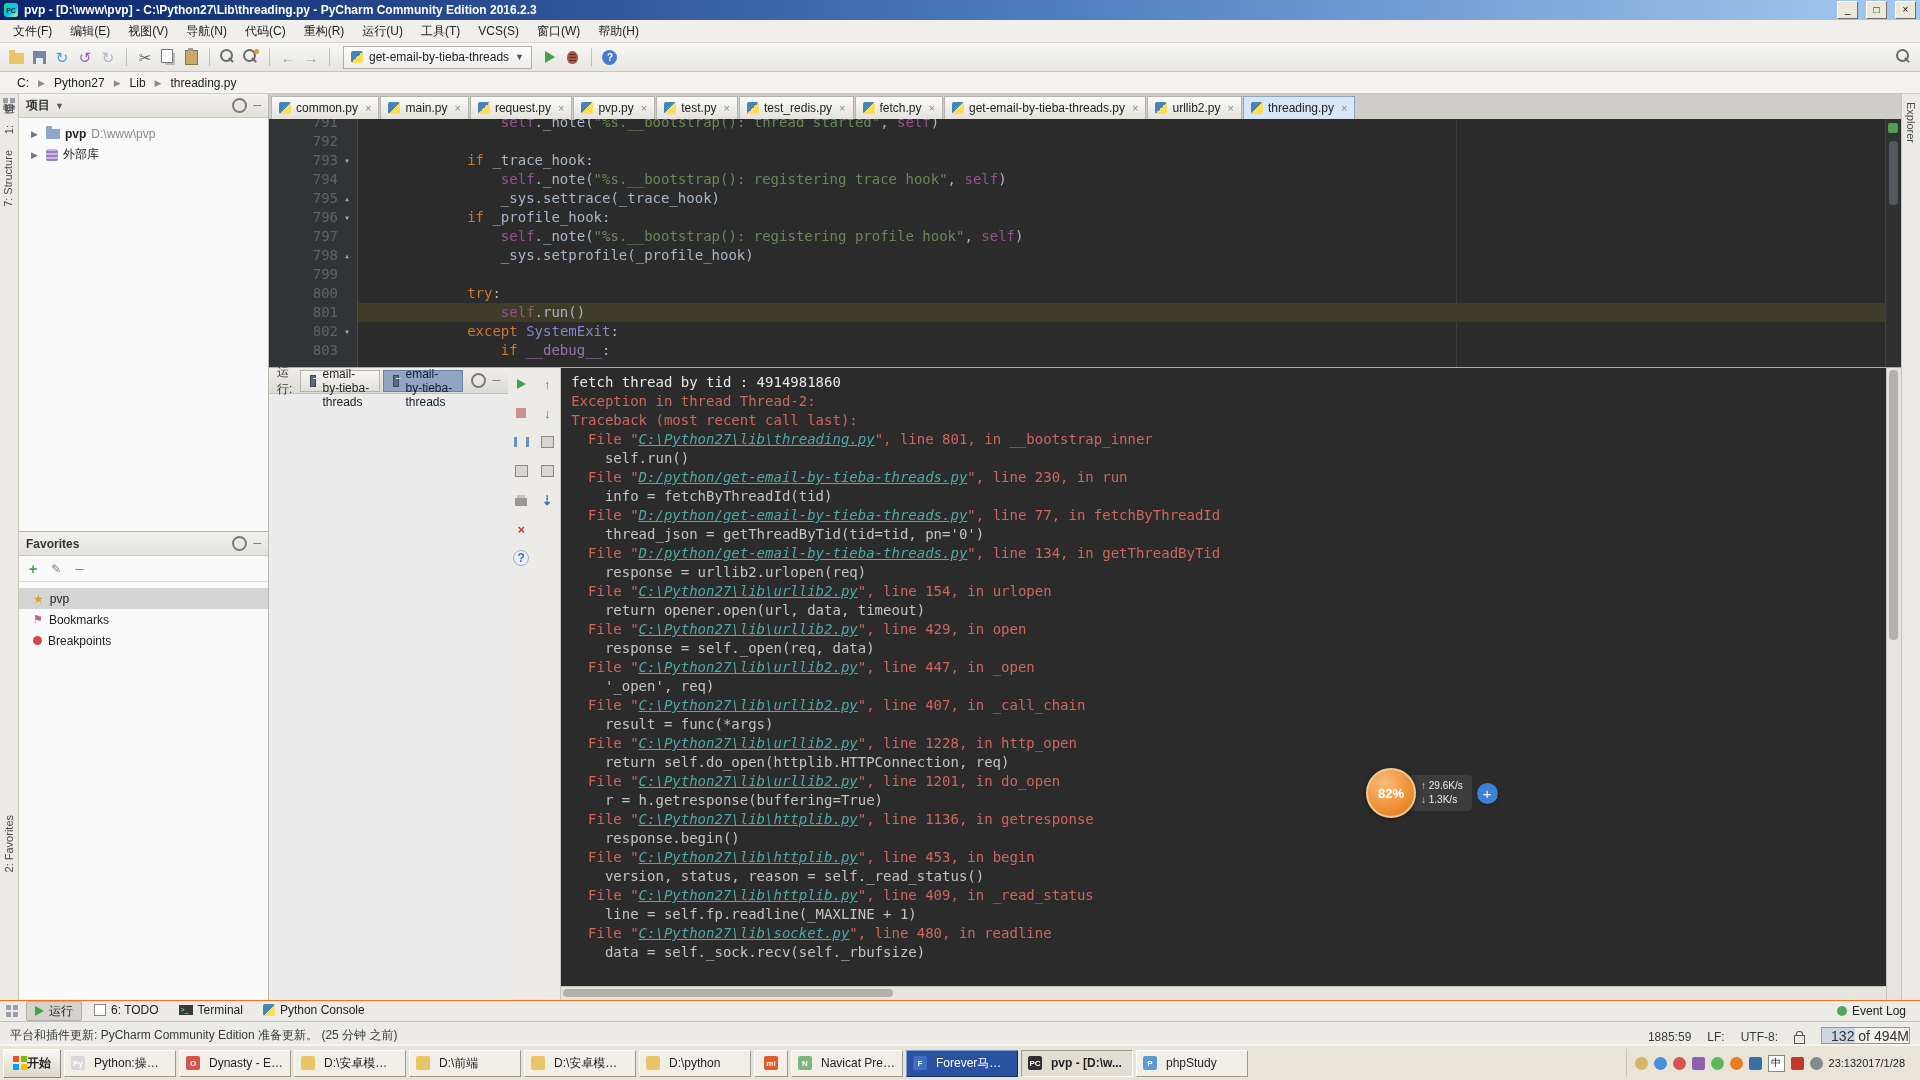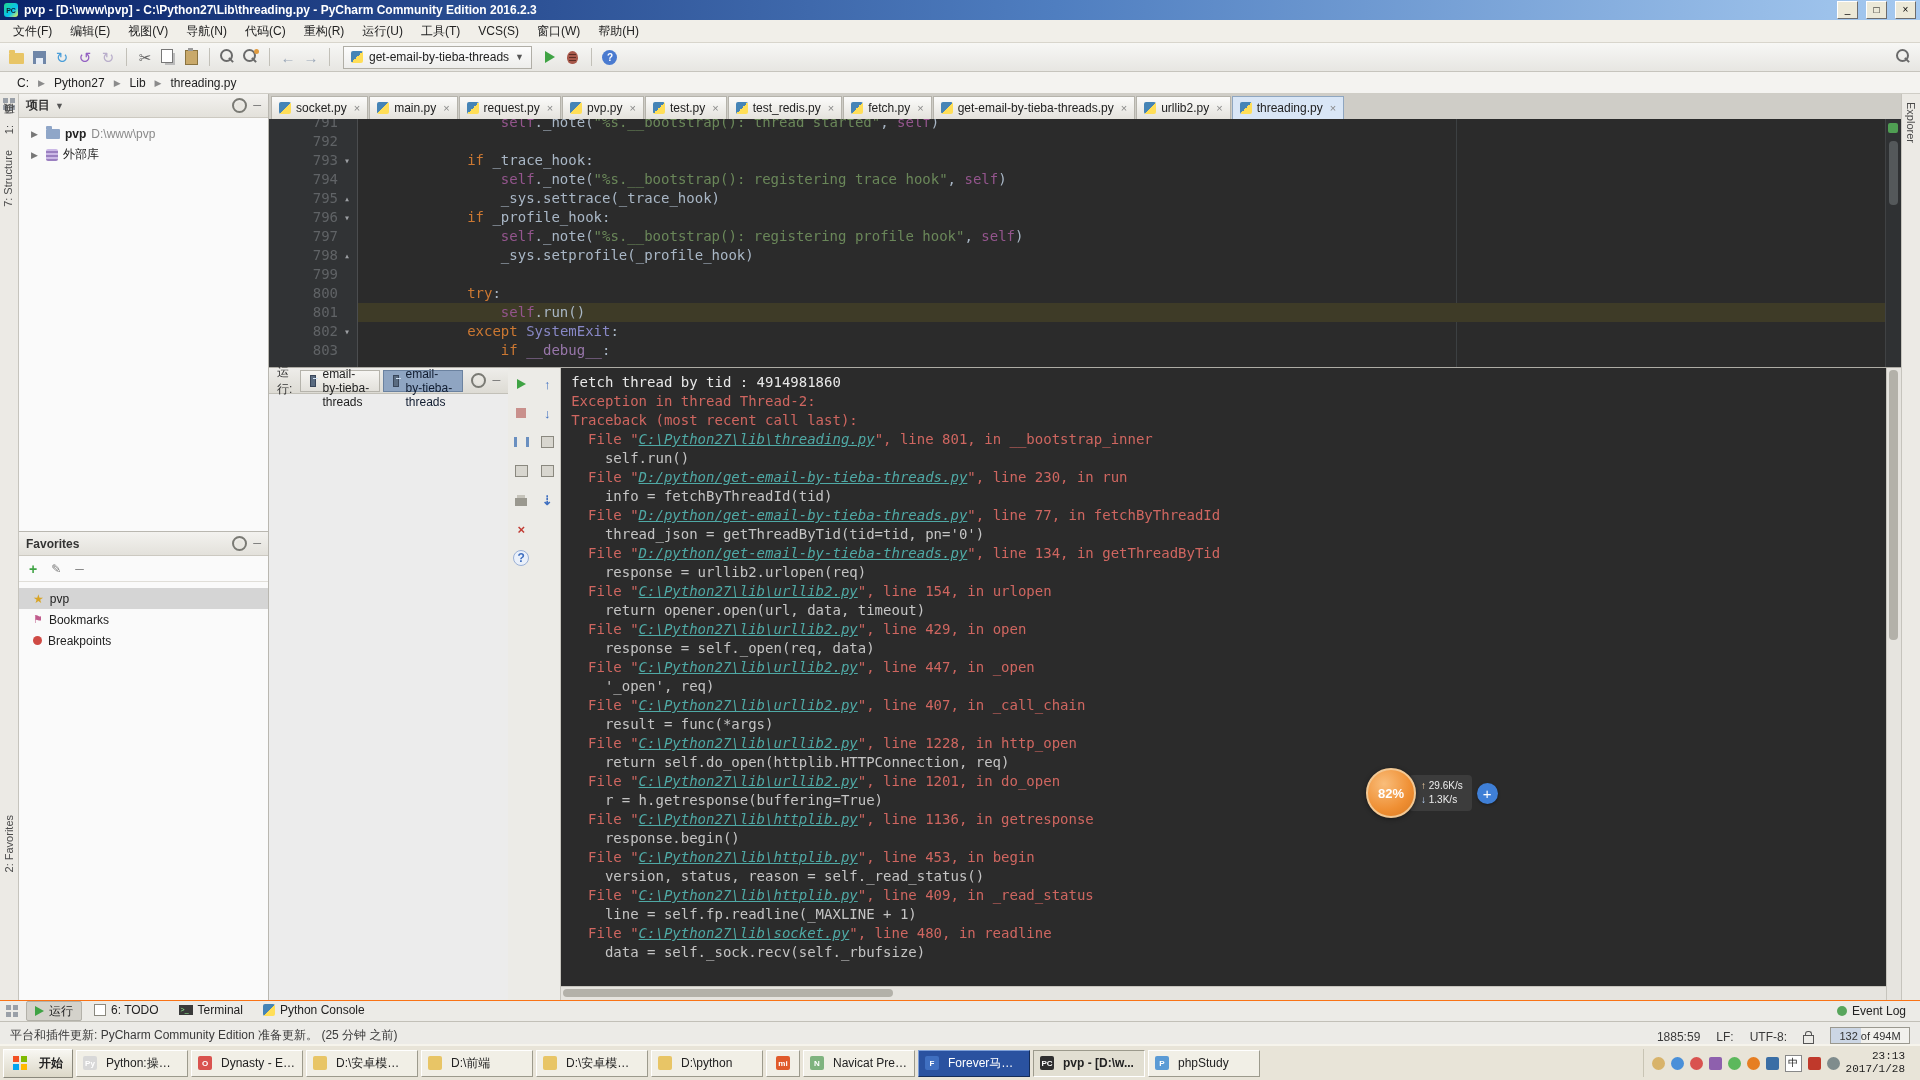--- a/index.html
+++ b/index.html
@@ -158,44 +158,44 @@
   .ball-green{width:10px;height:10px;border-radius:50%;background:#58a55c;}
   .todo-ic{width:10px;height:10px;border:1px solid #8a887f;background:#fff;}
   .term-ic{width:12px;height:10px;background:#3a3a3a;color:#9f9;font-size:7px;line-height:10px;padding-left:2px;}
 
   .statusbar{height:22px;flex:0 0 22px;background:#ecebe7;border-top:1px solid #c2c0b8;display:flex;align-items:flex-end;
     padding:0 10px;gap:16px;color:#3a3a3a;}
   .status-msg{flex:1;white-space:nowrap;overflow:hidden;}
   .lock{width:9px;height:7px;border:1px solid #555;position:relative;margin-top:4px;}
   .lock:before{content:'';position:absolute;top:-5px;left:1px;width:5px;height:4px;border:1px solid #555;border-bottom:none;border-radius:3px 3px 0 0;}
   .mem{width:78px;height:15px;border:1px solid #9a988f;background:linear-gradient(to right,#ccd6e4 0 38%,#f2f1ed 38%);
-    display:flex;align-items:center;justify-content:center;font-size:11px;color:#333;}
+    display:flex;align-items:center;justify-content:center;font-size:14px;color:#333;padding-left:9px;}
 
   
   .taskbar{height:34px;flex:0 0 34px;background:#e8e4d8;border-top:2px solid #f6f4ec;display:flex;align-items:center;padding:0 3px;gap:3px;}
-  .start-btn{height:27px;display:flex;align-items:center;gap:12px;padding:0 9px;font-weight:bold;
+  .start-btn{height:27px;display:flex;align-items:center;gap:0;padding:0 9px;font-weight:bold;
     background:linear-gradient(#f8f7f2,#dcd8c8);border:1px solid;border-color:#fff #8a887c #8a887c #fff;}
   .flag{width:14px;height:14px;background:
      linear-gradient(#f25022,#f25022) 0 0/6px 6px no-repeat,
      linear-gradient(#7fba00,#7fba00) 8px 0/6px 6px no-repeat,
      linear-gradient(#00a4ef,#00a4ef) 0 8px/6px 6px no-repeat,
      linear-gradient(#ffb900,#ffb900) 8px 8px/6px 6px no-repeat;}
   .task-btn{height:27px;width:112px;display:flex;align-items:center;gap:9px;padding:0 6px;box-sizing:border-box;
     background:#f1efe6;border:1px solid;border-color:#fff #9c9a8c #9c9a8c #fff;overflow:hidden;white-space:nowrap;font-size:12px;}
   .task-btn.narrow{width:34px;justify-content:center;}
   .task-btn.active{border-color:#9c9a8c #fff #fff #9c9a8c;background:#e2dfd2;font-weight:bold;}
   .task-btn.flash{background:#2a52a0;color:#fff;border-color:#7fa0d8 #142c58 #142c58 #7fa0d8;}
   .tb-ic{width:14px;height:14px;flex:0 0 14px;border-radius:2px;display:flex;align-items:center;justify-content:center;
     font-size:8px;font-weight:bold;color:#fff;}
   .task-label{overflow:hidden;text-overflow:ellipsis;}
   .tray{margin-left:auto;display:flex;align-items:center;gap:6px;height:28px;border-left:1px solid #c8c4b4;padding:0 8px;}
   .tray-dot{width:13px;height:13px;border-radius:50%;}
   .tray-sq{width:13px;height:13px;border-radius:2px;}
   .ime{width:15px;height:15px;background:#fff;border:1px solid #888;font-size:10px;display:flex;align-items:center;justify-content:center;color:#111;}
-  .clock{display:flex;flex-direction:column;align-items:flex-end;justify-content:center;font-size:11px;line-height:13px;padding-right:4px;color:#222;font-family:Liberation Mono, monospace;}
+  .clock{display:flex;flex-direction:row;align-items:flex-end;justify-content:center;font-size:11px;line-height:13px;padding-right:4px;color:#222;}
 
   
   .speedball{position:absolute;left:1366px;top:768px;display:flex;align-items:center;z-index:60;}
   .ball{width:46px;height:46px;border-radius:50%;background:radial-gradient(circle at 35% 30%,#f9bd7a,#ef8f33 60%,#d97820);
     border:2px solid #f2c894;color:#fff;display:flex;align-items:center;justify-content:center;font-weight:bold;font-size:13px;
     box-shadow:0 1px 5px rgba(0,0,0,.45);z-index:2;}
   .bubble{background:rgba(62,62,62,.9);border-radius:4px;color:#eee;font-size:10px;line-height:14px;
     padding:4px 9px 4px 12px;margin-left:-7px;display:flex;flex-direction:column;}
   .bubble .up{color:#ffd9a8;}
   .bubble .dn{color:#bcd8ff;}
@@ -366,21 +366,21 @@
               <span>Breakpoints</span>
             </div>
           </div>
       </div>
     </div>
 
     <div class="center">
       <div class="tabs-row" id="editor-tabs">
           <div class="tab">
             <span class="py-icon"></span>
-            <span>socket.py</span>
+            <span>common.py</span>
             <span class="x">×</span>
           </div>
           <div class="tab">
             <span class="py-icon"></span>
             <span>main.py</span>
             <span class="x">×</span>
           </div>
           <div class="tab">
             <span class="py-icon"></span>
             <span>request.py</span>

